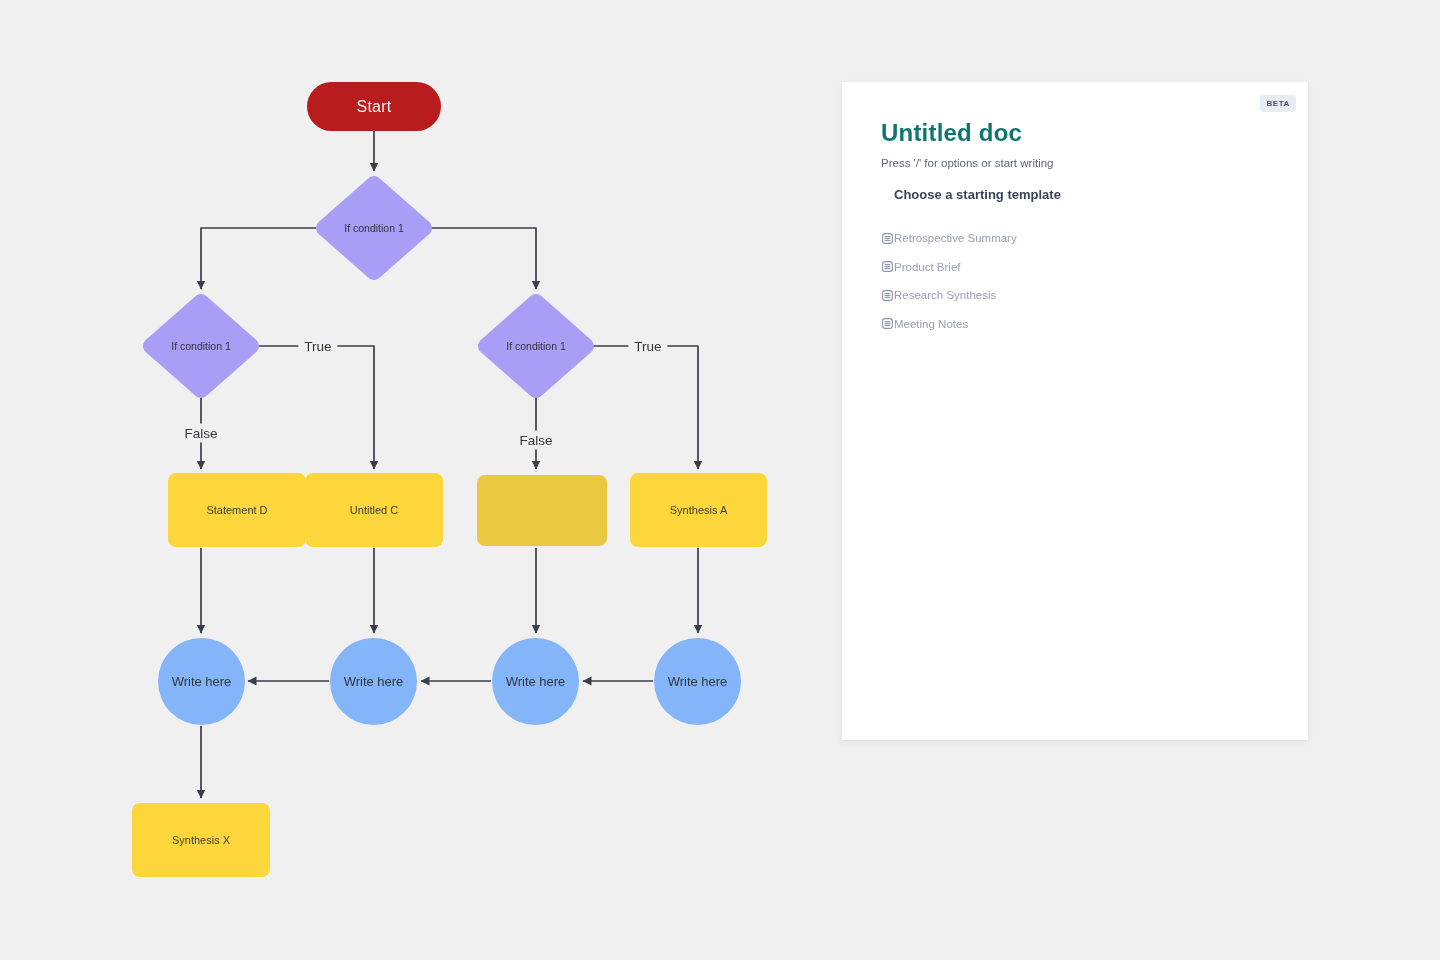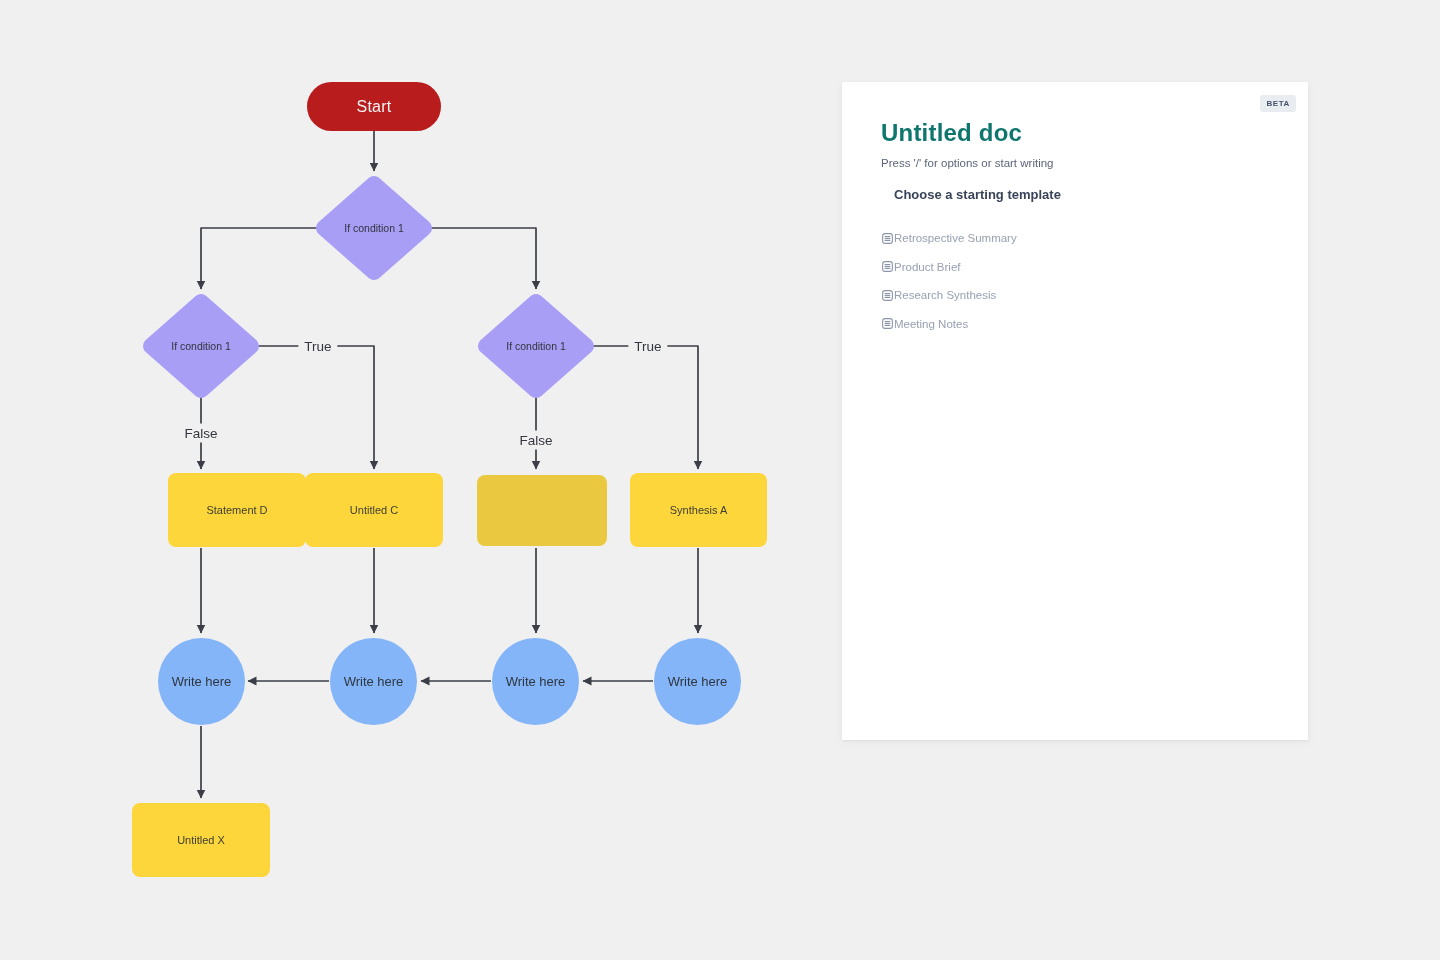--- a/index.html
+++ b/index.html
@@ -138,21 +138,21 @@
     <span>Write here</span>
   </div>
   <div class="node node-circle" style="left:492px; top:638px;">
     <span>Write here</span>
   </div>
   <div class="node node-circle" style="left:654px; top:638px;">
     <span>Write here</span>
   </div>
 
   <div class="node node-process" style="left:132px; top:803px;">
-    <span>Untitled X</span>
+    <span>Synthesis X</span>
   </div>
 
   <div class="doc-panel">
     <div class="beta-badge">BETA</div>
     <div class="doc-title">Untitled doc</div>
     <div class="doc-hint">Press '/' for options or start writing</div>
     <div class="template-heading">Choose a starting template</div>
     <div class="template-list">
       <div class="template-item">
         <span class="doc-icon">

